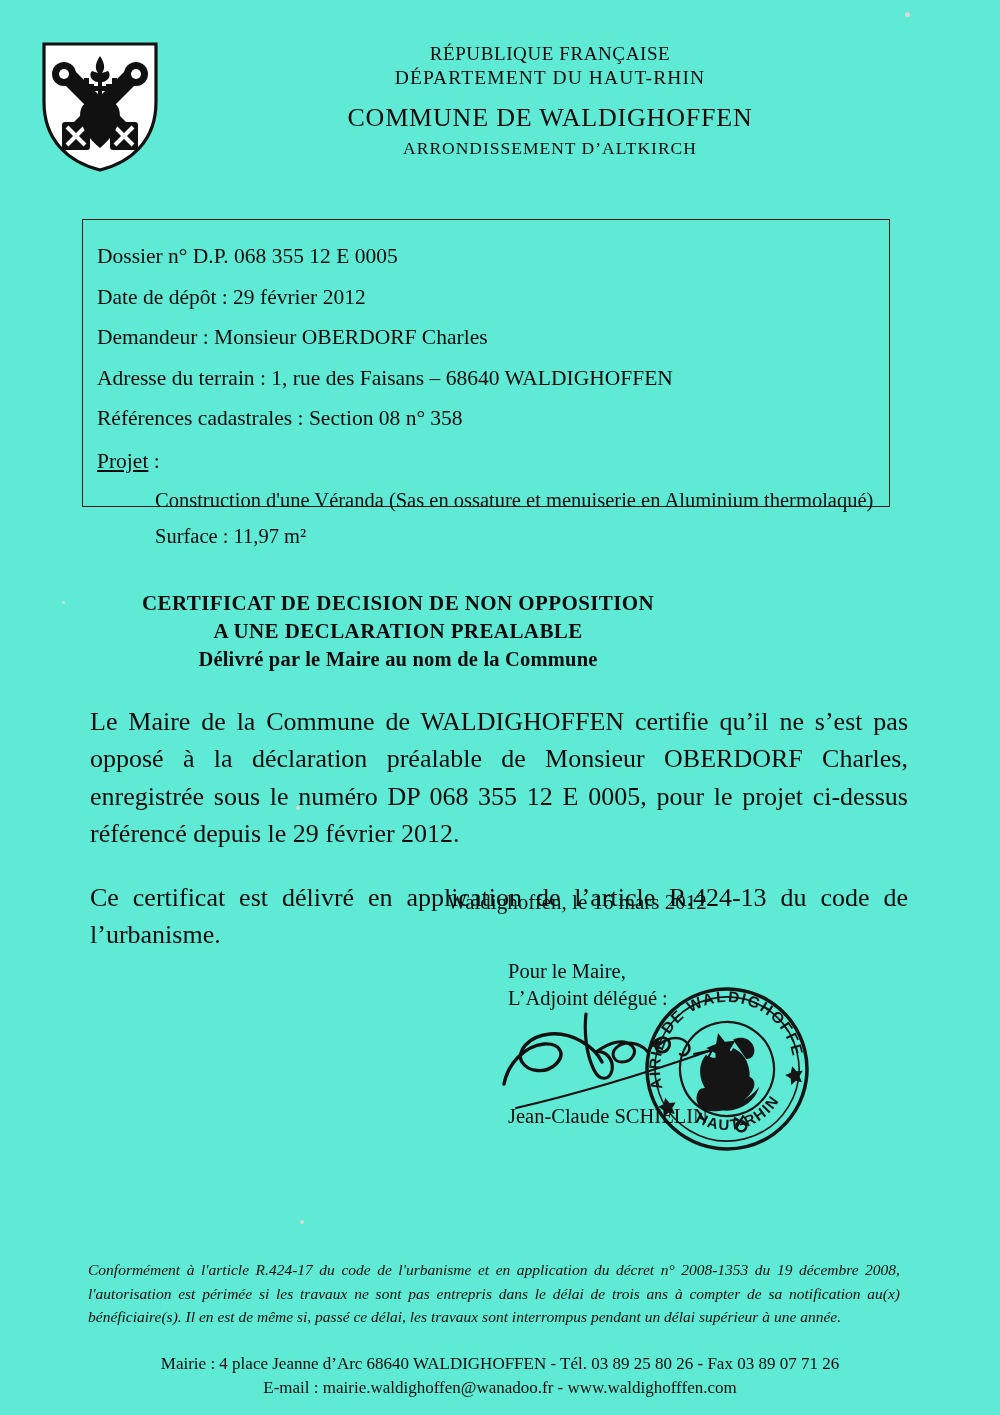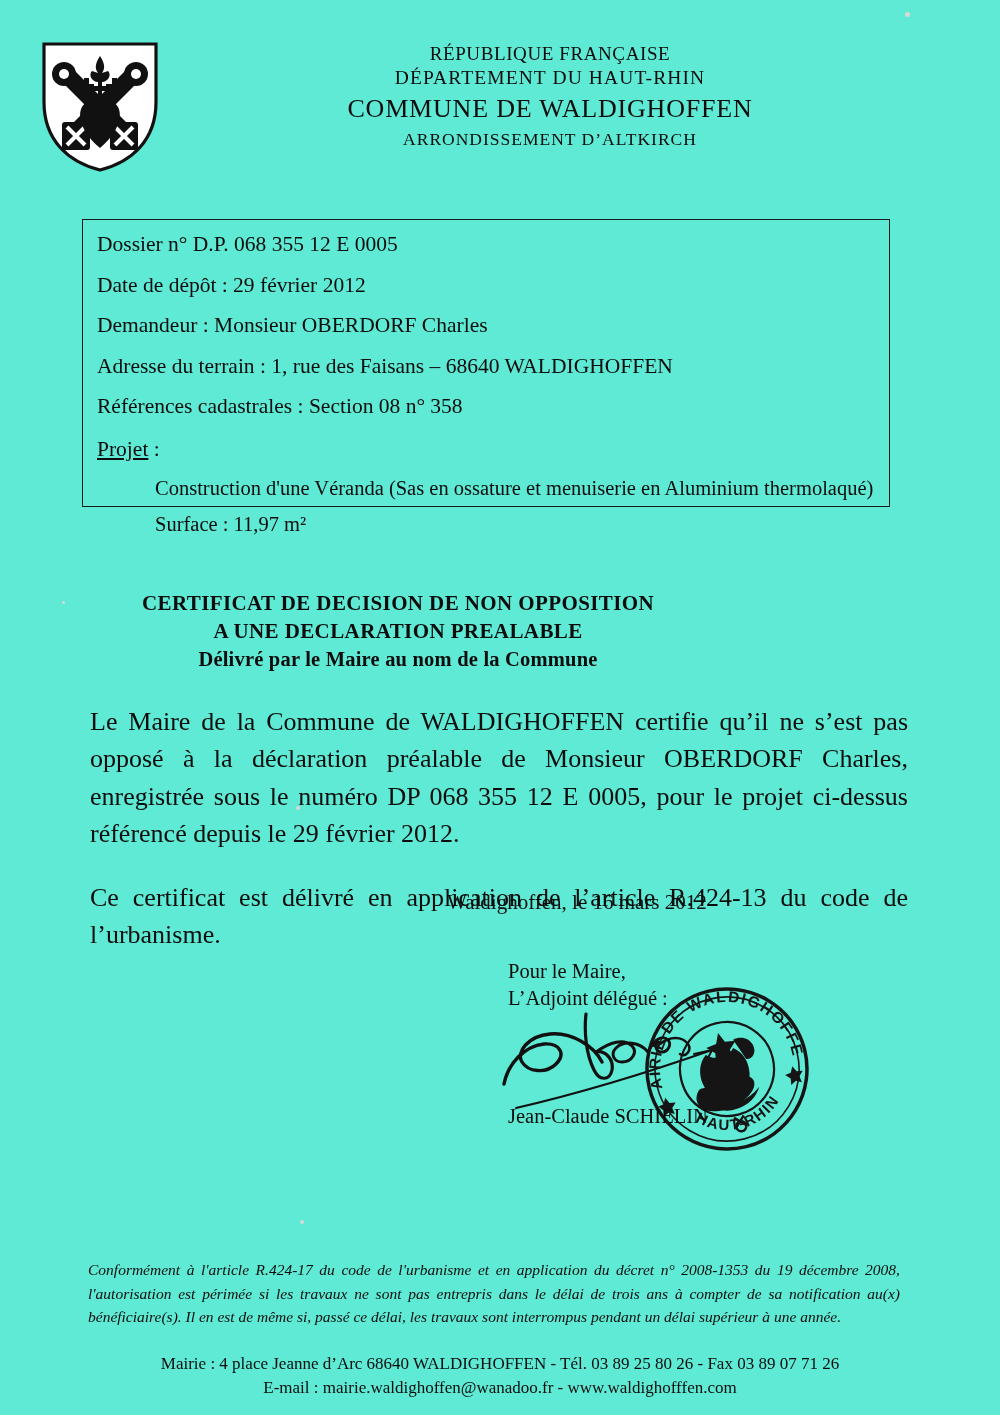--- a/index.html
+++ b/index.html
@@ -44,38 +44,38 @@
     font-size: 19px;
     letter-spacing: 0.6px;
   }
   .ht-line2 {
     font-size: 19.5px;
     letter-spacing: 1.1px;
   }
   .ht-line3 {
     font-size: 26px;
     letter-spacing: 0.8px;
-    margin-top: 1px;
+    margin-top: 10px;
   }
   .ht-line4 {
     font-size: 17.5px;
     letter-spacing: 1.0px;
     margin-top: 2px;
   }
 
   
   .info-box {
     position: absolute;
     left: 82px;
     top: 219px;
     width: 808px;
     height: 288px;
     border: 1.6px solid #1a1a1a;
     box-sizing: border-box;
-    padding: 14px 16px 0 14px;
+    padding: 26px 16px 0 14px;
   }
   .info-line {
     font-size: 21.5px;
     line-height: 1.0;
     margin-bottom: 19px;
     white-space: nowrap;
   }
   .projet-label {
     font-size: 21.5px;
     margin-bottom: 16px;

